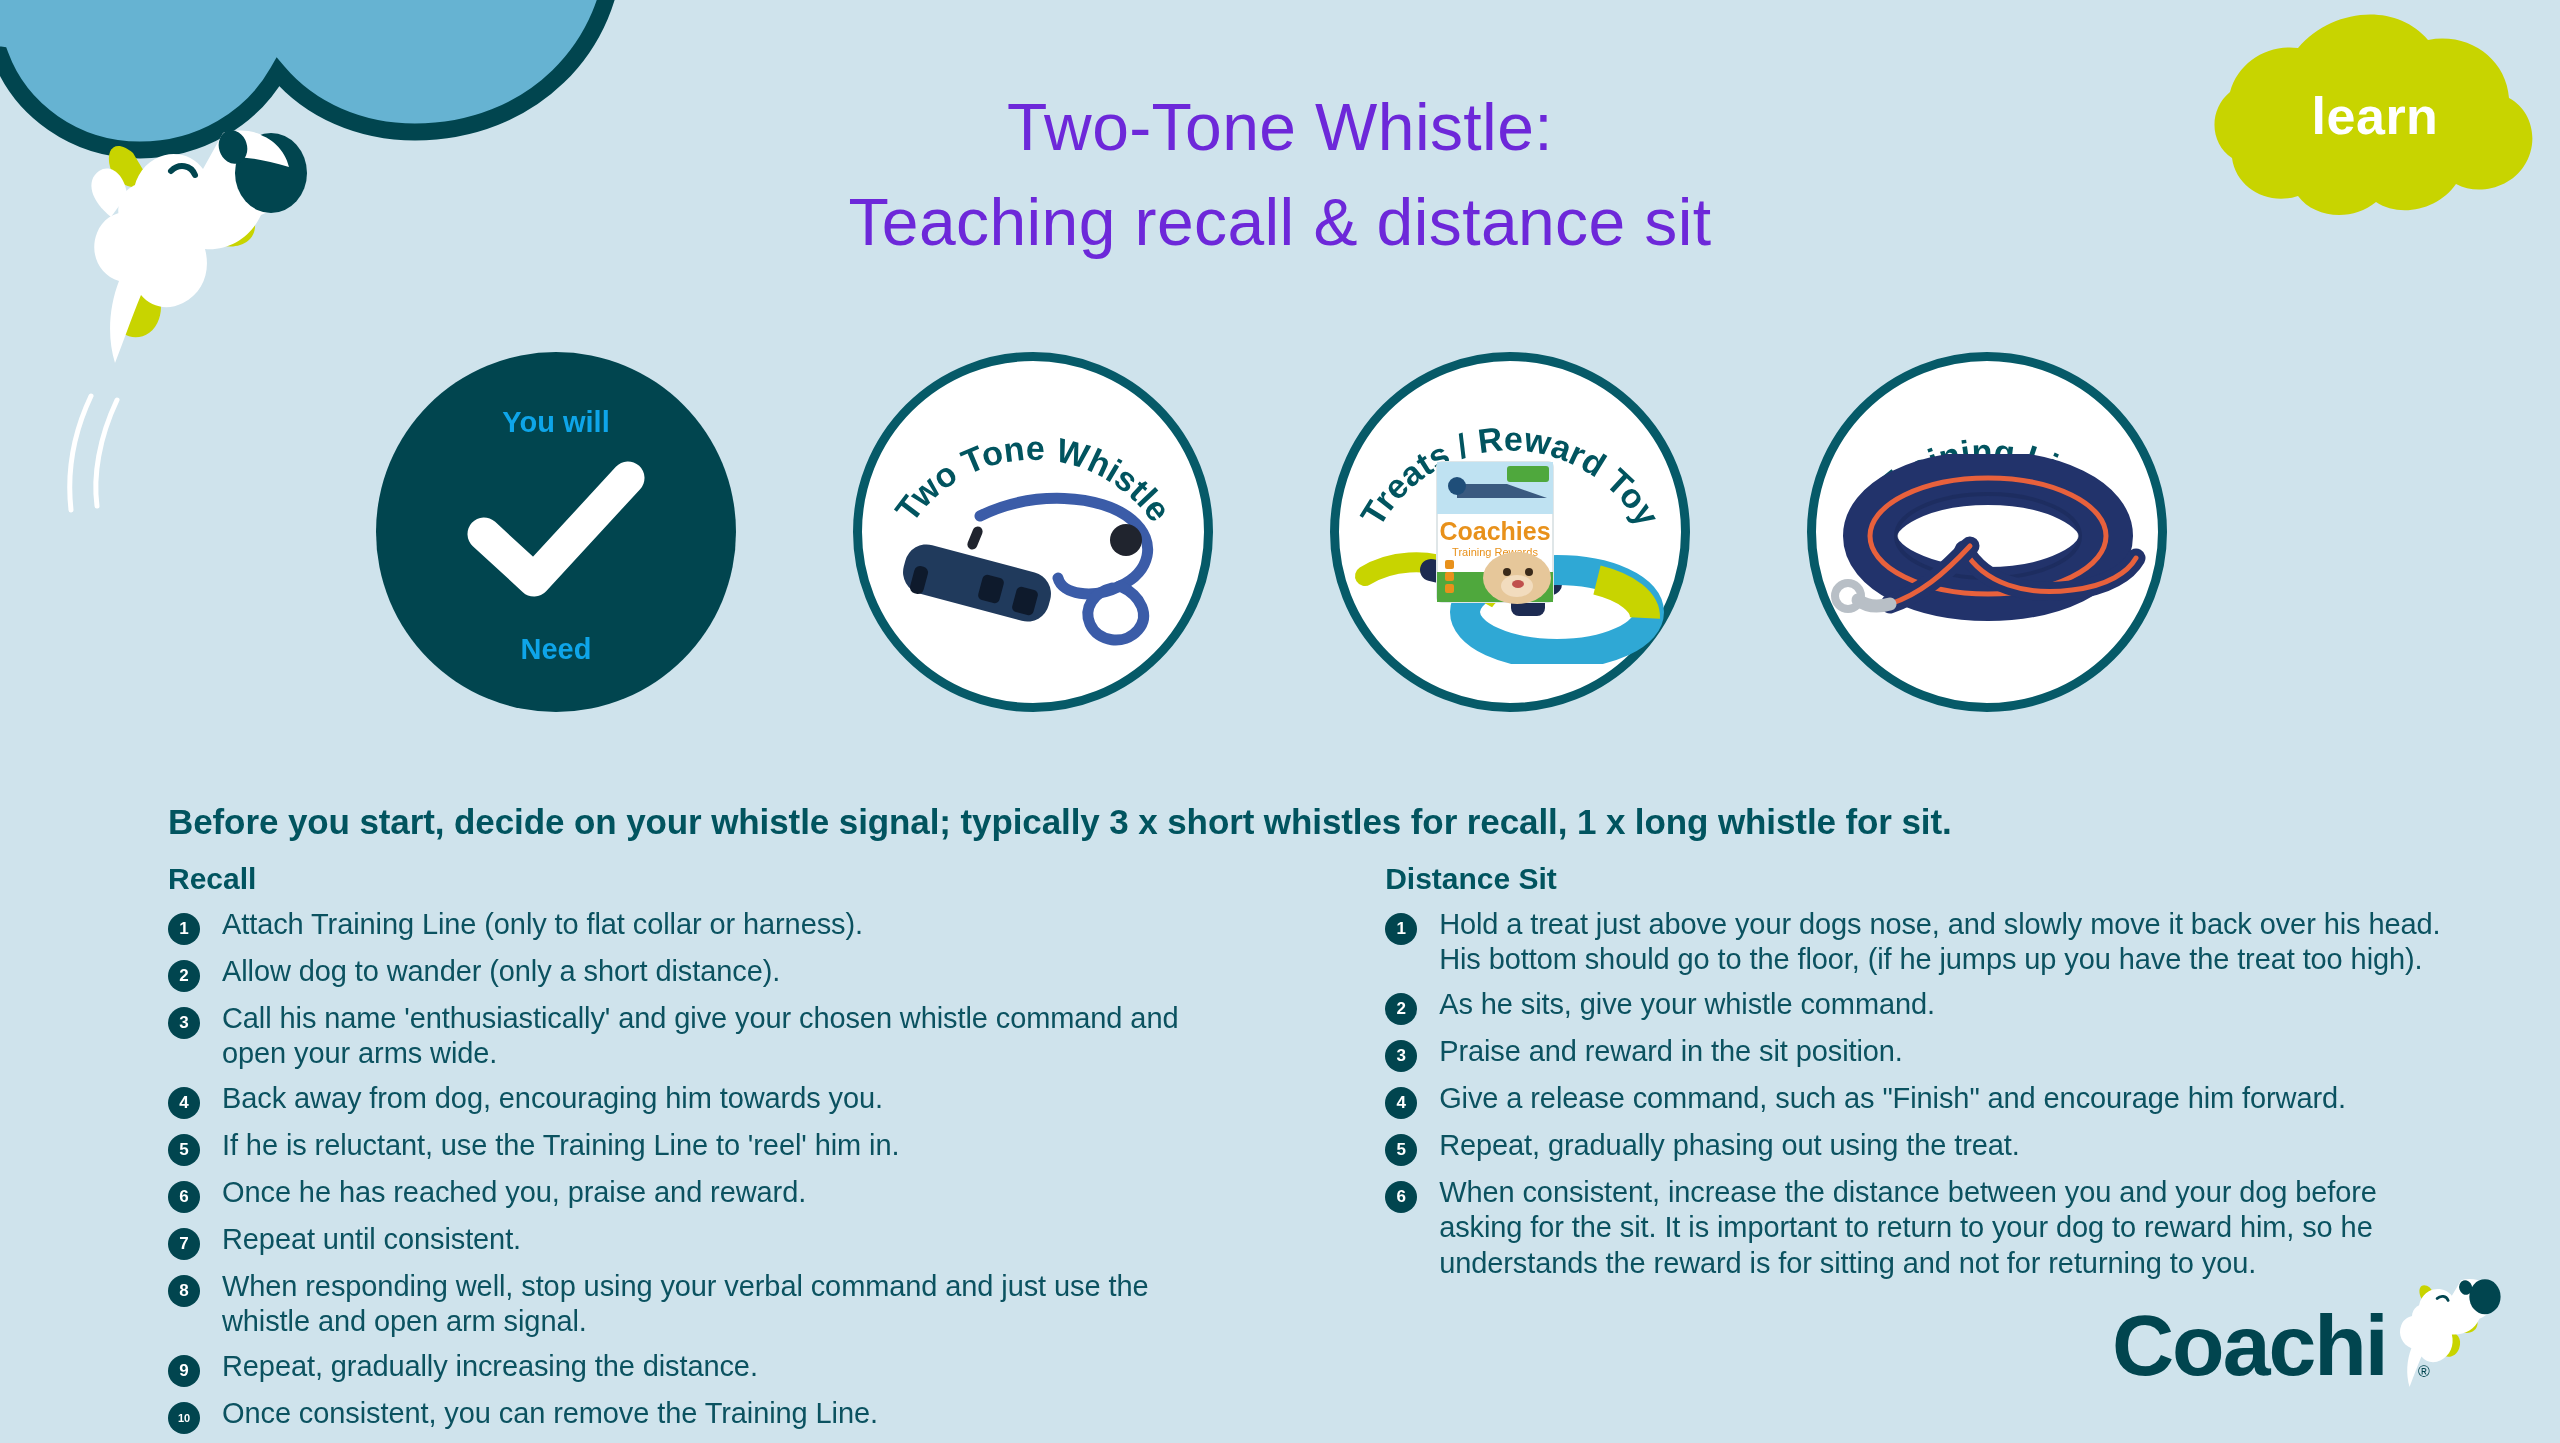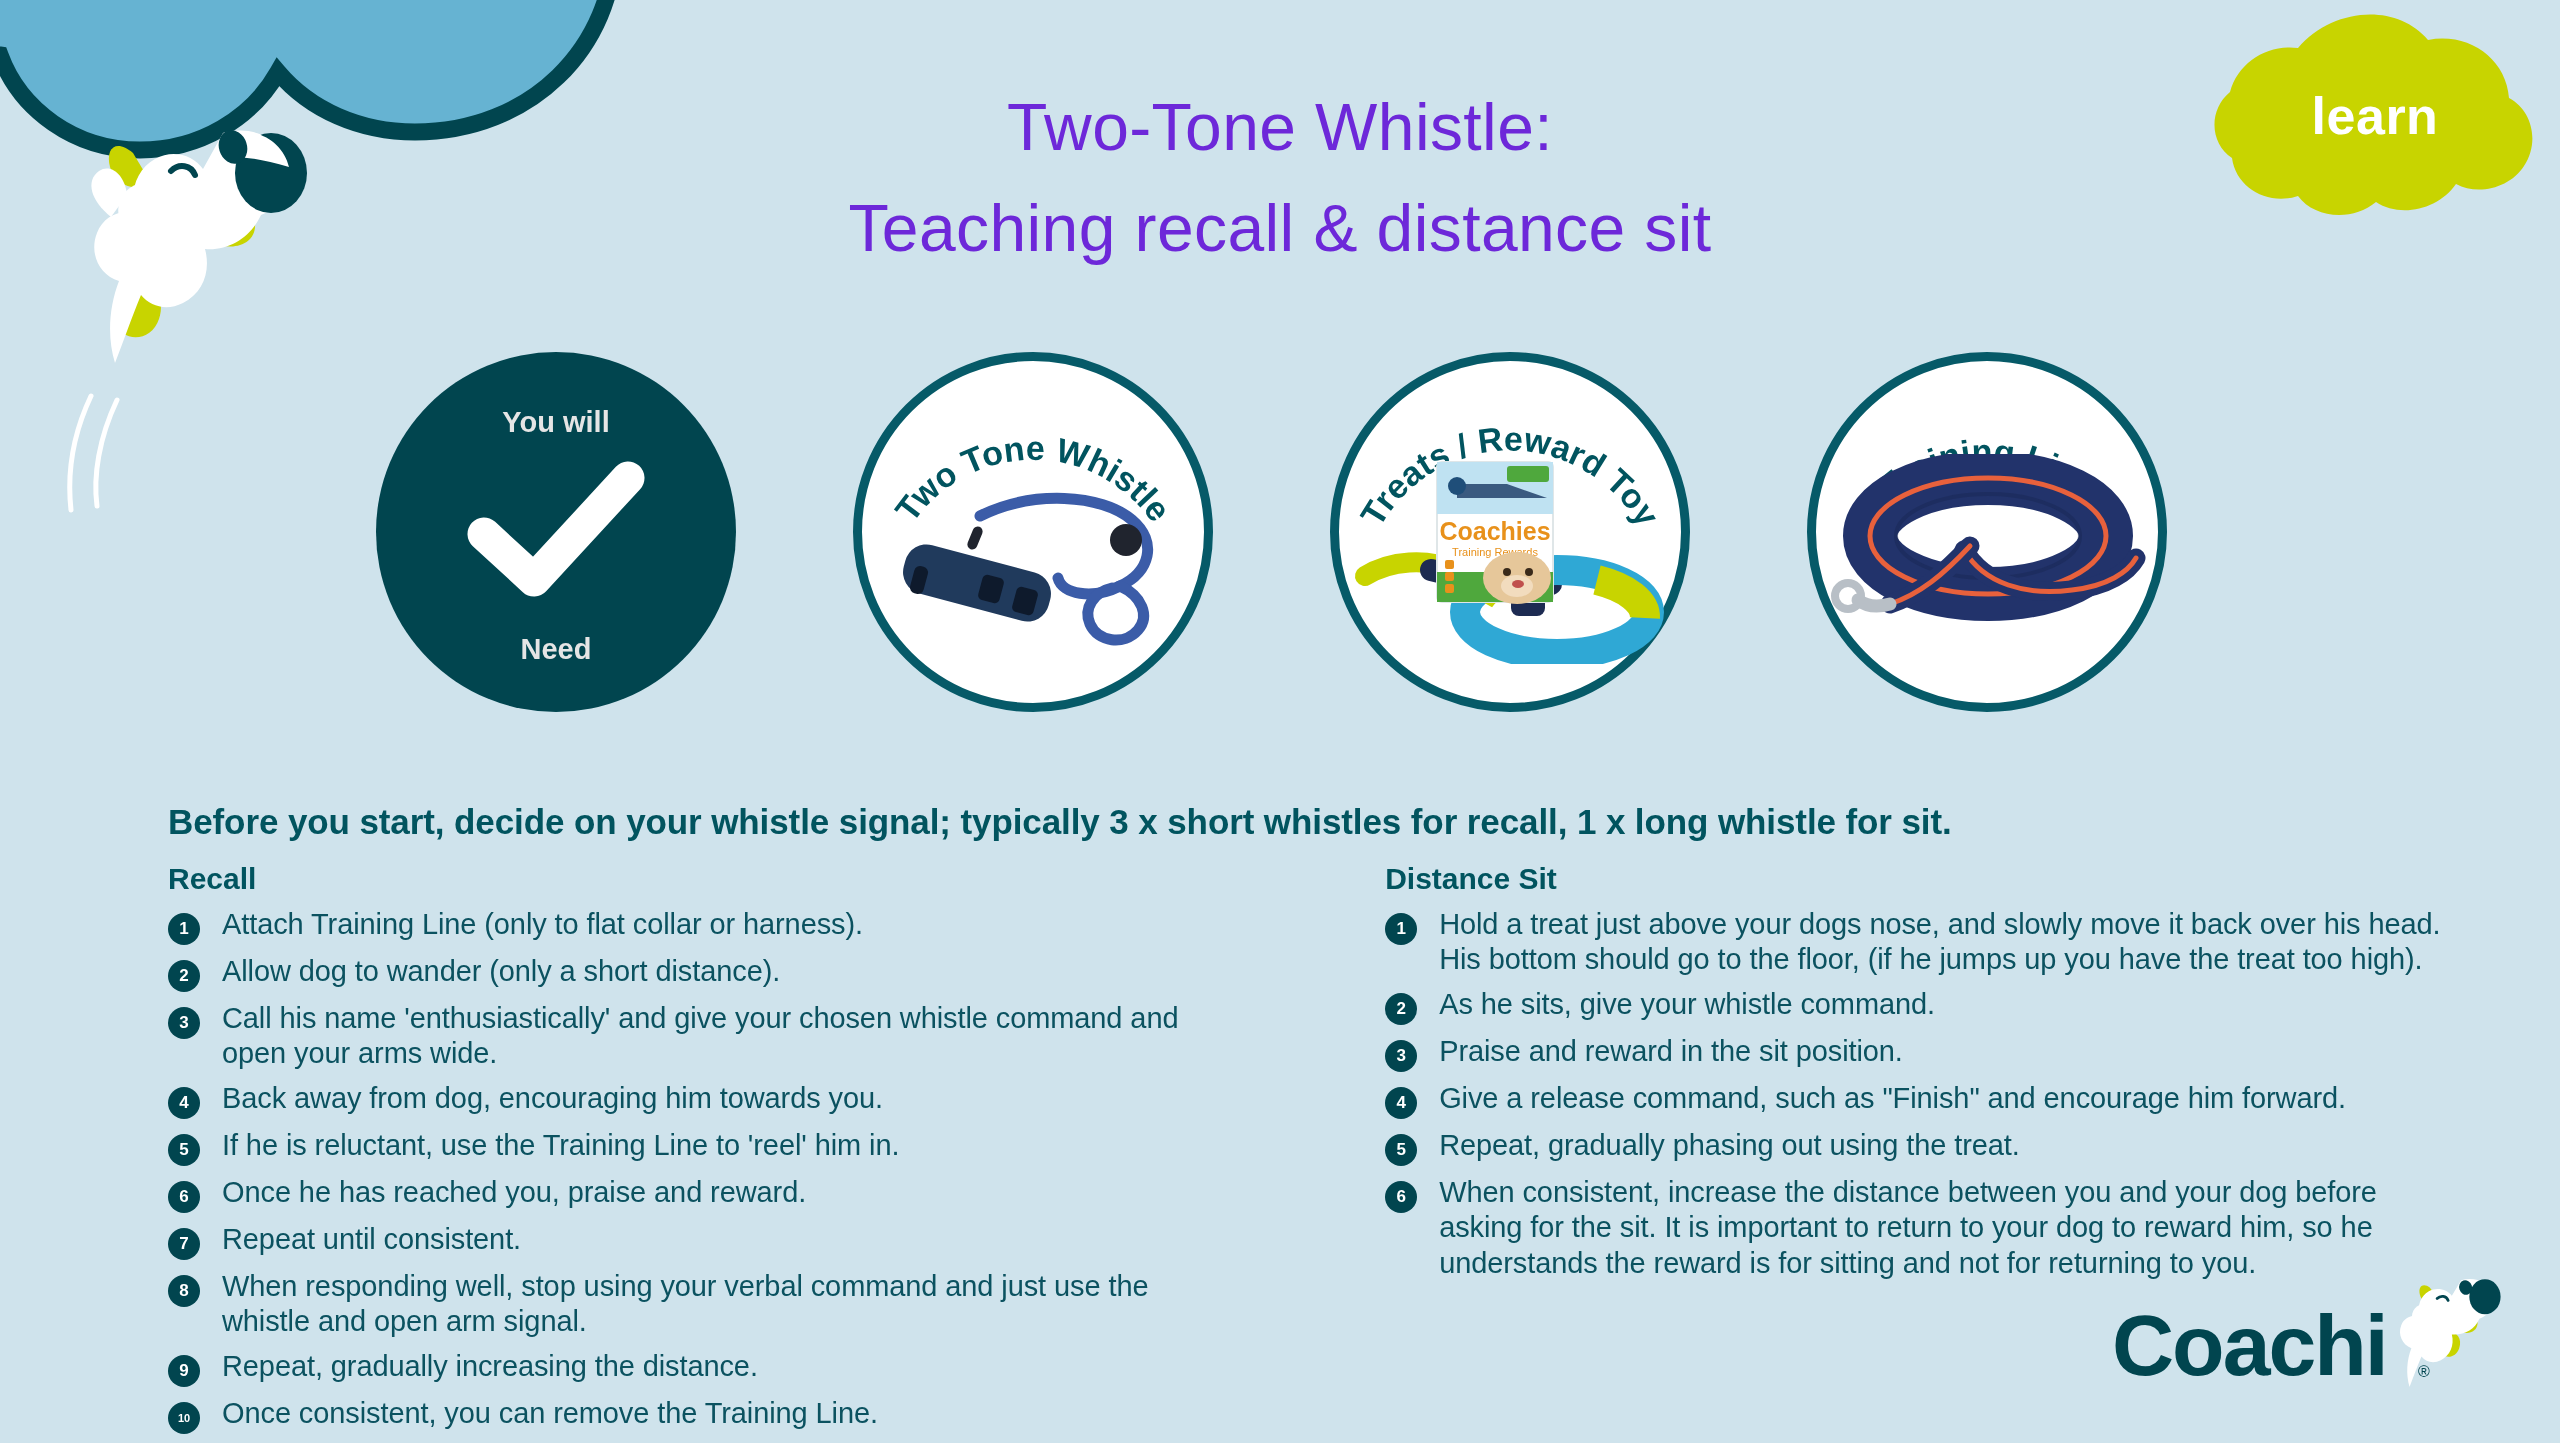--- a/index.html
+++ b/index.html
@@ -31,40 +31,40 @@
   }
 
   
   .title {
     position: absolute; left: 0; right: 0; top: 92px;
     text-align: center;
     font-size: 66px; line-height: 1.08; font-weight: 400;
     color: #6d28d9;
     letter-spacing: .4px;
   }
-  .title .l2 { display: block; margin-top: 30px; }
+  .title .l2 { display: block; margin-top: 24px; }
 
   
   .badge-row {
     position: absolute; left: 0; right: 0; top: 352px;
     display: flex; justify-content: flex-start; align-items: flex-start;
     padding-left: 376px; gap: 117px;
   }
 
   .circle { position: relative; width: 360px; height: 360px; border-radius: 50%; }
 
   .circle.dark { background: #01454f; }
   .circle.light { background: #ffffff; border: 9px solid #065a68; }
 
   .circle .arc-text { position: absolute; inset: 0; }
   .circle .arc-text text { font-family: "Liberation Sans", sans-serif; }
 
   .ywn-top, .ywn-bottom {
     position: absolute; left: 0; right: 0; text-align: center;
-    color: #e5e5e5; font-size: 29px; font-weight: 700;
+    color: #0ea5e9; font-size: 29px; font-weight: 700;
   }
   .ywn-top { top: 54px; }
   .ywn-bottom { bottom: 46px; }
 
   .tick { position: absolute; left: 50%; top: 50%; transform: translate(-50%,-50%); }
 
   .prod-art { position: absolute; left: 0; right: 0; bottom: 34px; height: 215px; }
 
   
   .intro {

